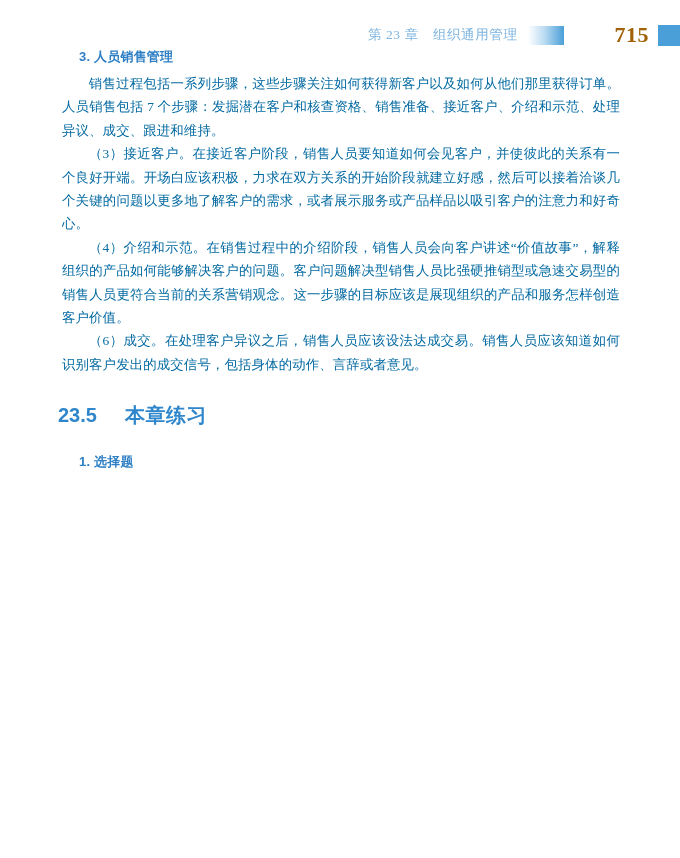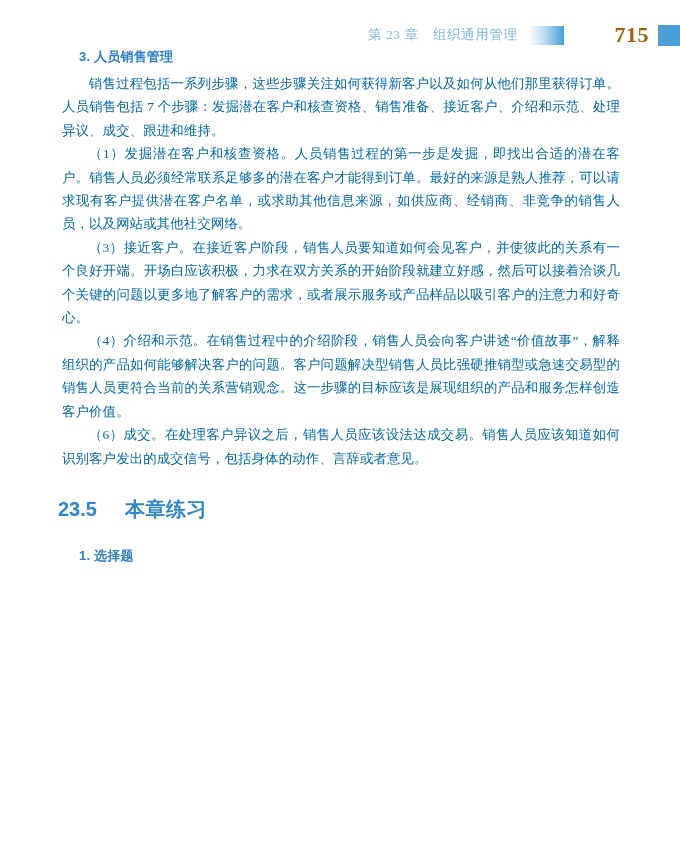--- a/index.html
+++ b/index.html
@@ -132,21 +132,20 @@
     <span class="header-grad-block"></span>
     <span class="header-pagenum">715</span>
     <span class="header-solid-block"></span>
   </div>
 
   <div class="content">
 
     <h3 class="h3-sub">3. 人员销售管理</h3>
 
     <p class="body-par">销售过程包括一系列步骤，这些步骤关注如何获得新客户以及如何从他们那里获得订单。人员销售包括 7 个步骤：发掘潜在客户和核查资格、销售准备、接近客户、介绍和示范、处理异议、成交、跟进和维持。</p>
-    <p class="body-par">（1）发掘潜在客户和核查资格。人员销售过程的第一步是发掘，即找出合适的潜在客户。销售人员必须经常联系足够多的潜在客户才能得到订单。最好的来源是熟人推荐，可以请求现有客户提供潜在客户名单，或求助其他信息来源，如供应商、经销商、非竞争的销售人员，以及网站或其他社交网络。</p>
     <p class="body-par">（3）接近客户。在接近客户阶段，销售人员要知道如何会见客户，并使彼此的关系有一个良好开端。开场白应该积极，力求在双方关系的开始阶段就建立好感，然后可以接着洽谈几个关键的问题以更多地了解客户的需求，或者展示服务或产品样品以吸引客户的注意力和好奇心。</p>
     <p class="body-par">（4）介绍和示范。在销售过程中的介绍阶段，销售人员会向客户讲述“价值故事”，解释组织的产品如何能够解决客户的问题。客户问题解决型销售人员比强硬推销型或急速交易型的销售人员更符合当前的关系营销观念。这一步骤的目标应该是展现组织的产品和服务怎样创造客户价值。</p>
     <p class="body-par">（6）成交。在处理客户异议之后，销售人员应该设法达成交易。销售人员应该知道如何识别客户发出的成交信号，包括身体的动作、言辞或者意见。</p>
 
     <div class="section-head">
       <span class="section-num">23.5</span>
       <span class="section-title">本章练习</span>
     </div>
 
     <h3 class="h3-sub exercise">1. 选择题</h3>

